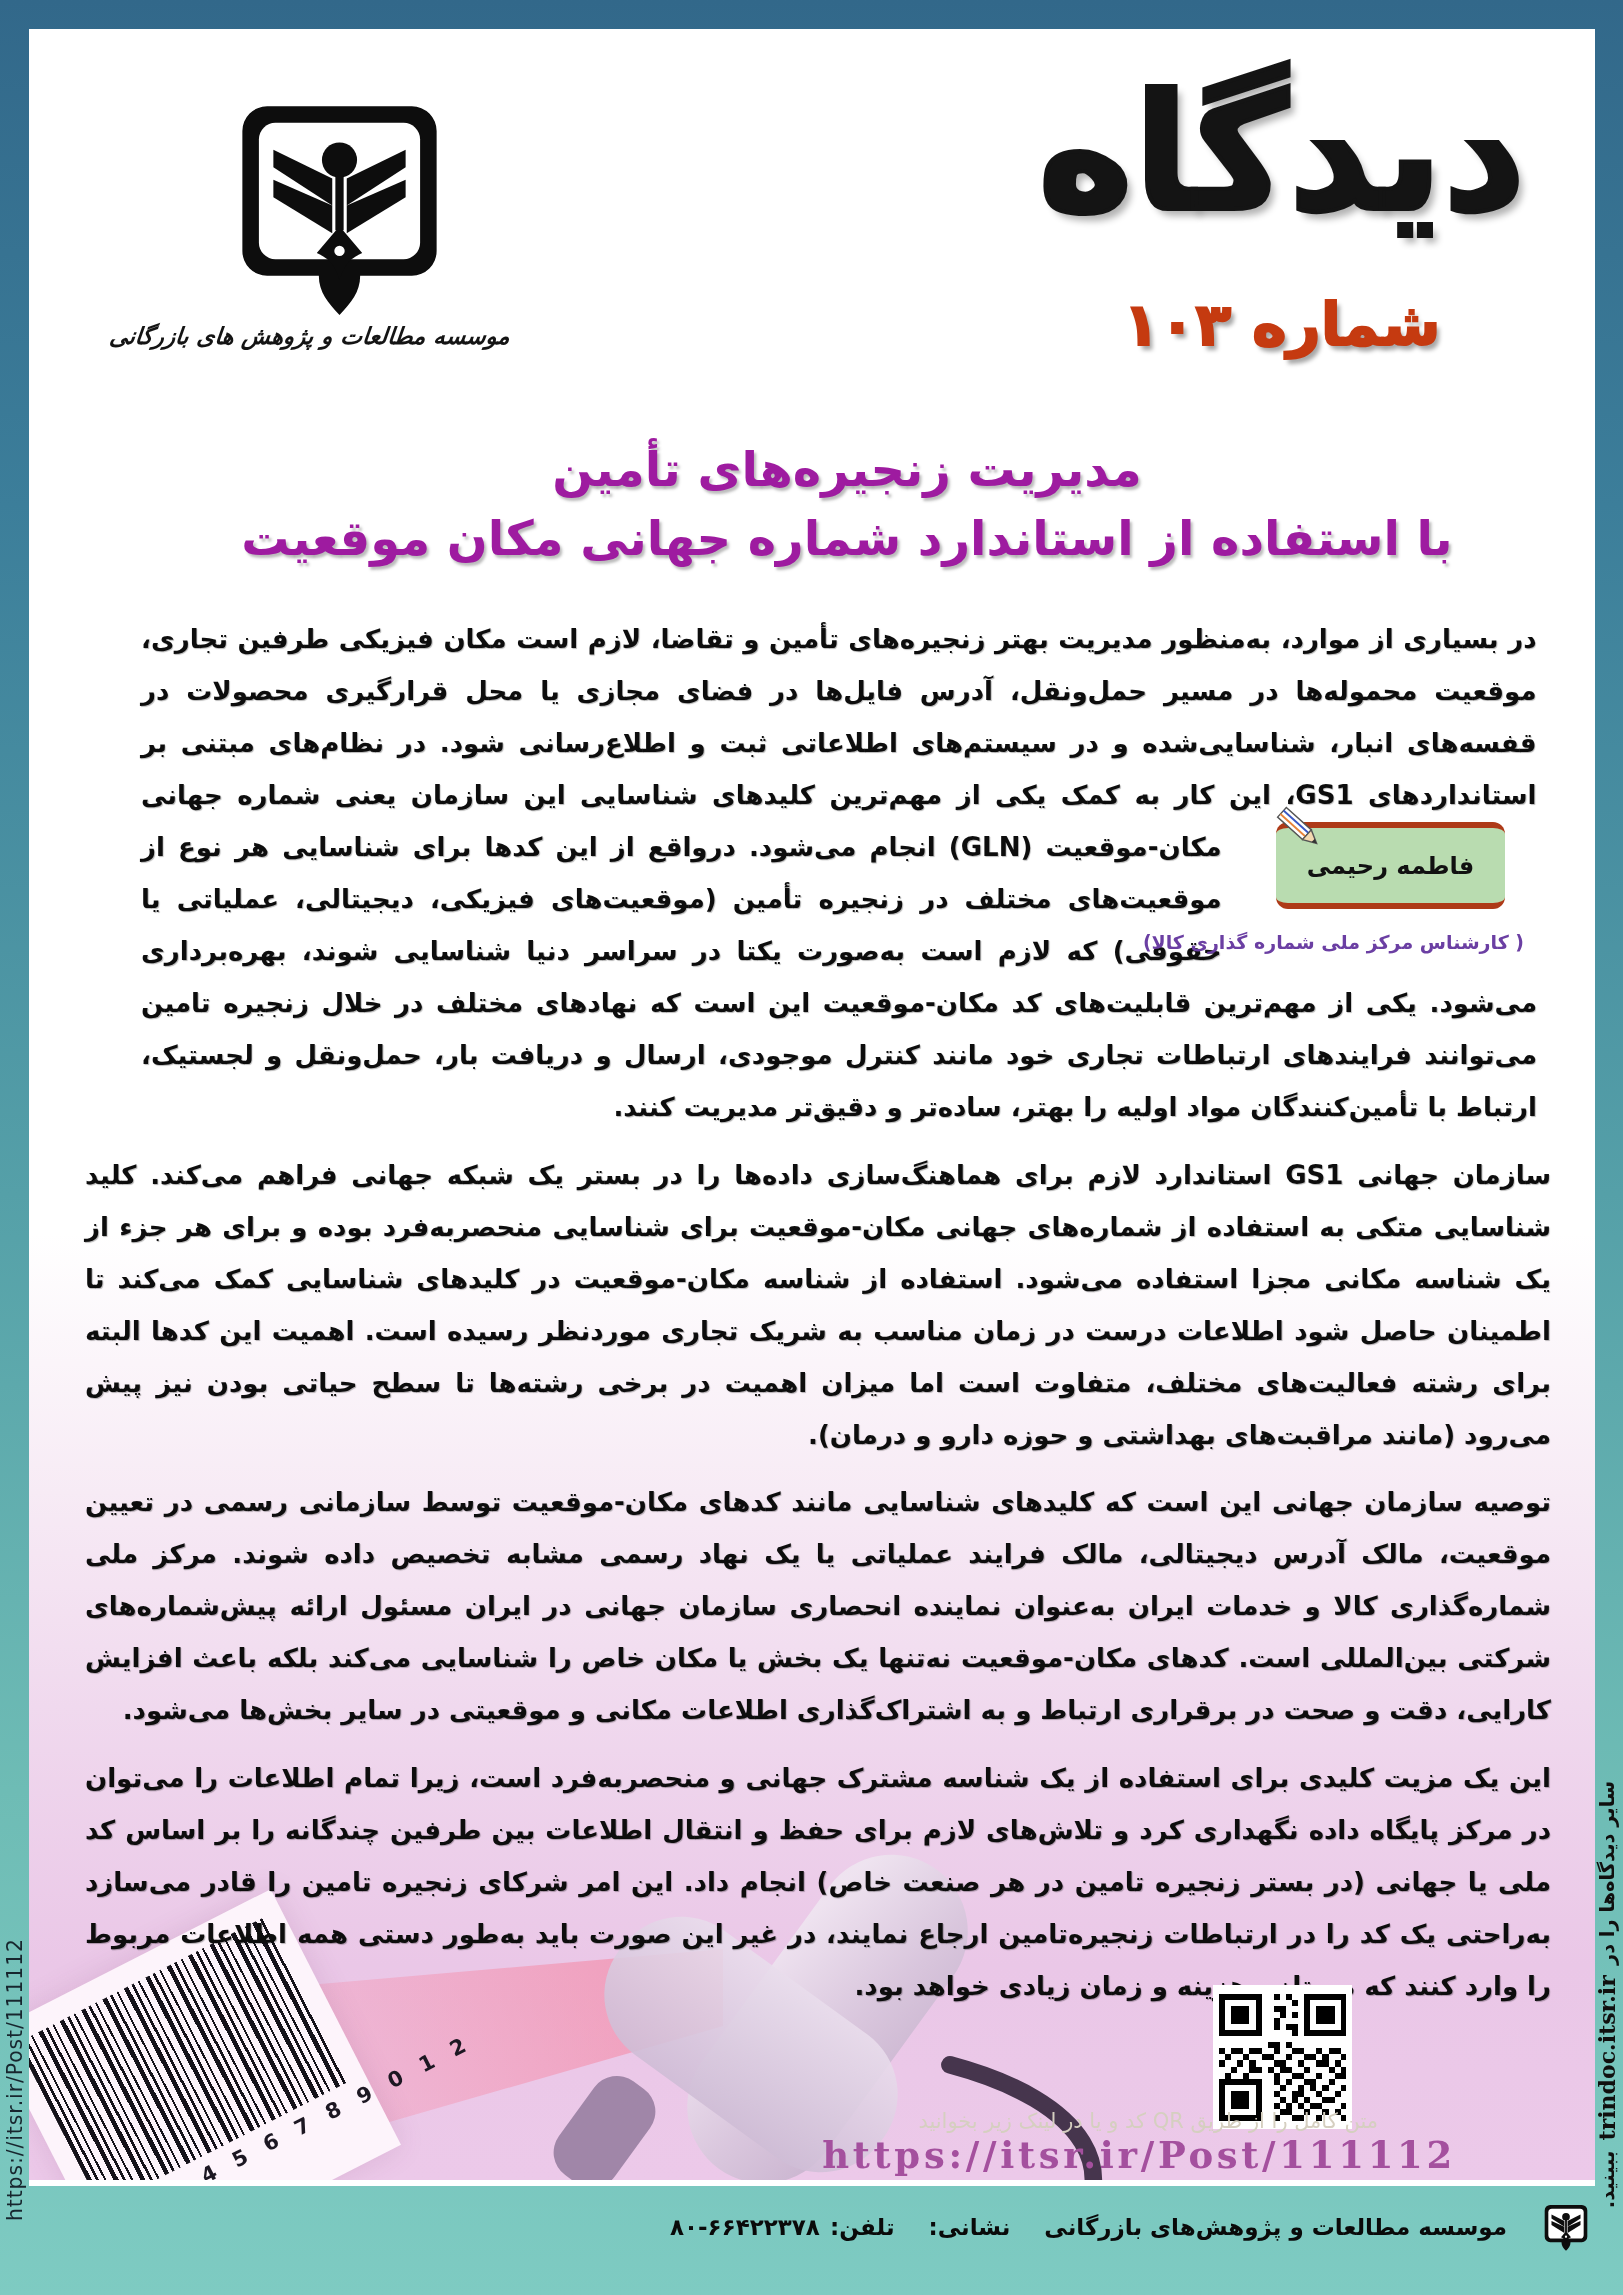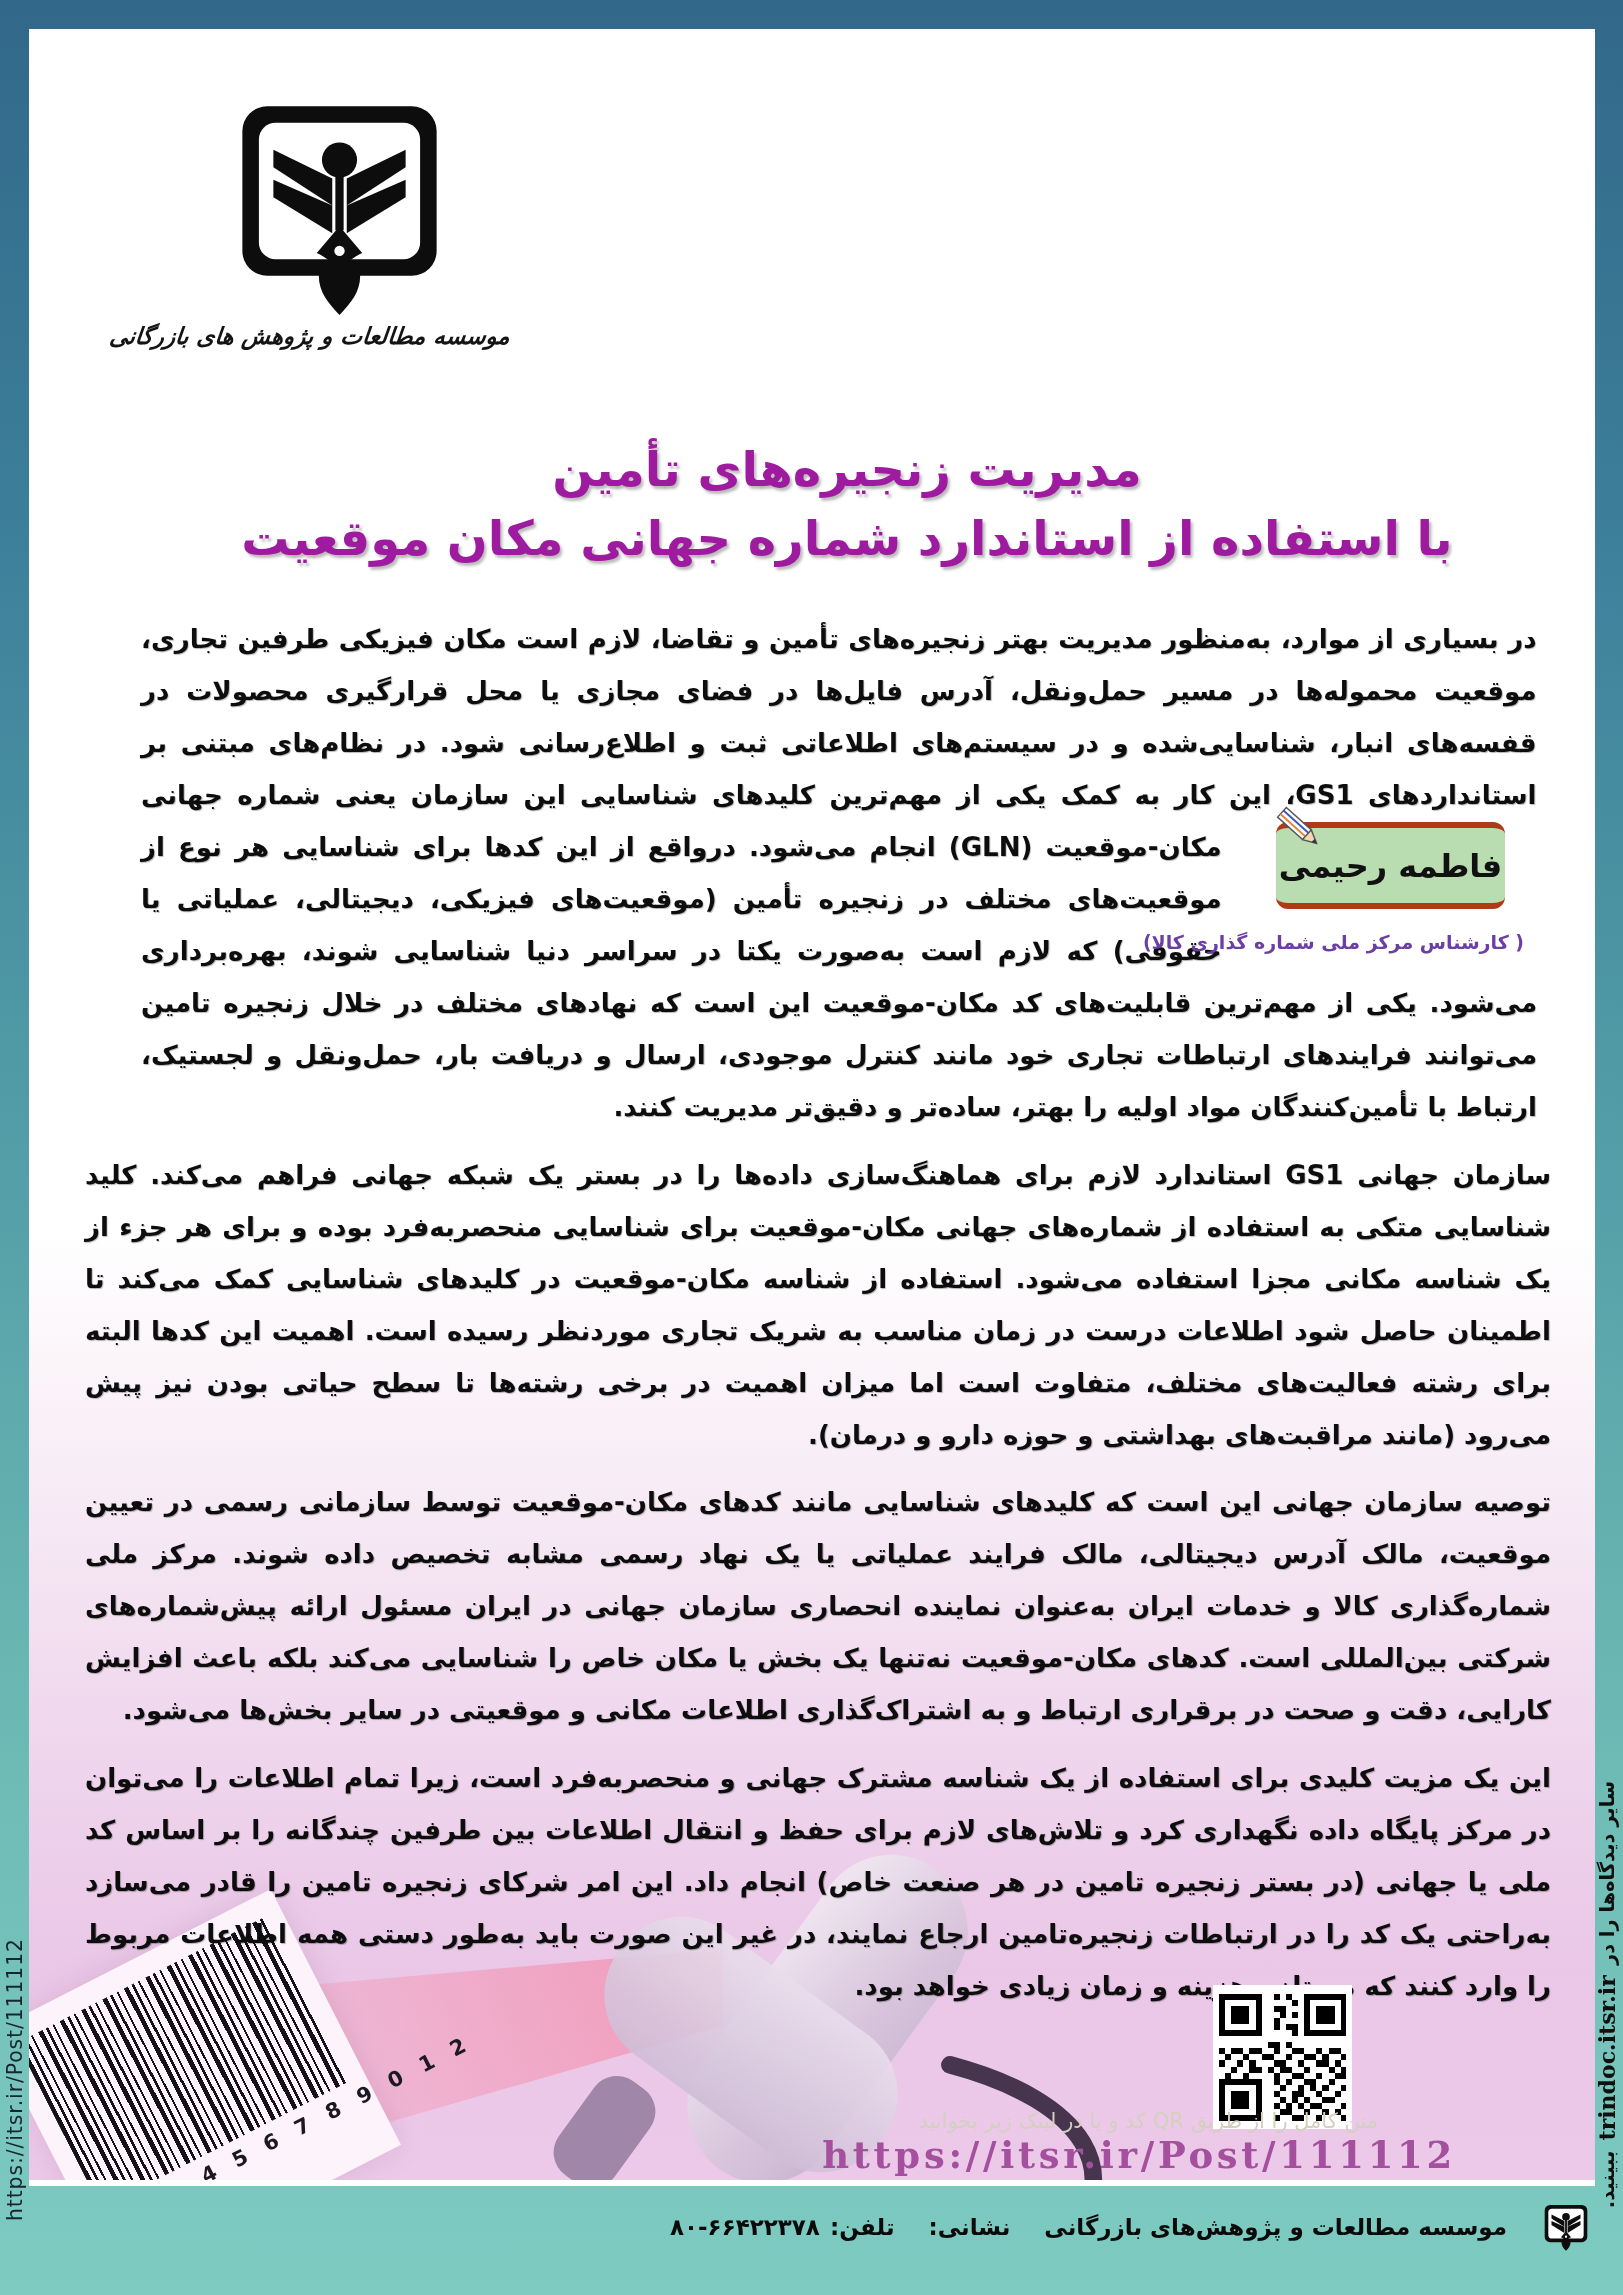--- a/index.html
+++ b/index.html
@@ -48,21 +48,21 @@
   }
   .para { margin-bottom:15.7px; }
   .para1 { padding:0 14px 0 56px; }
   .float-spacer { float:right; width:0.5px; height:209px; }
   .author-float { float:right; clear:right; width:296px; min-height:139px; margin-left:19.4px; position:relative; }
   .author-box {
     position:relative; margin:0 32px 0 auto; width:229px; height:87px;
     background:#b9dcb0; border-top:6.5px solid #ae3a18; border-bottom:6.5px solid #ae3a18;
     border-radius:12px; display:flex; align-items:center; justify-content:center;
   }
-  .author-name { font-size:32px; font-weight:bold; color:#111; text-shadow:none; white-space:nowrap; }
+  .author-name { font-size:24px; font-weight:bold; color:#111; text-shadow:none; white-space:nowrap; }
   .pencil { position:absolute; top:-32px; left:-3.7px; width:56px; height:65px; }
   .author-credit {
     margin:6.5px 13px 0 0; text-align:left; direction:rtl;
     font-size:19px; color:#6b3fa3; font-weight:bold; white-space:nowrap; text-shadow:none;
   }
   
   .scan-handle {
     position:absolute; left:722px; top:1805px; width:153px; height:370px; border-radius:79px;
     background:linear-gradient(100deg,#efe7f1 10%,#d6c6db 60%,#c4b1cb 100%);
     transform:rotate(36deg); opacity:.85;
@@ -146,20 +146,24 @@
 
 <div class="page">
 
   <div class="logo-block">
     <svg viewBox="0 0 560 470" width="259" height="217">
         <use href="#logo-sym"></use>
       </svg>
     <div class="logo-caption">موسسه مطالعات و پژوهش های بازرگانی</div>
   </div>
 
+  <div class="brand-block">
+    <div class="brand">دیدگاه</div>
+    <div class="issue">شماره ۱۰۳</div>
+  </div>
 
   <div class="headline">
     <div>مدیریت زنجیره‌های تأمین</div>
     <div>با استفاده از استاندارد شماره جهانی مکان موقعیت</div>
   </div>
 
   <div class="beam"></div>
   <div class="scan-handle"></div>
   <div class="scan-head"></div>
   <div class="scan-muzzle"></div>

